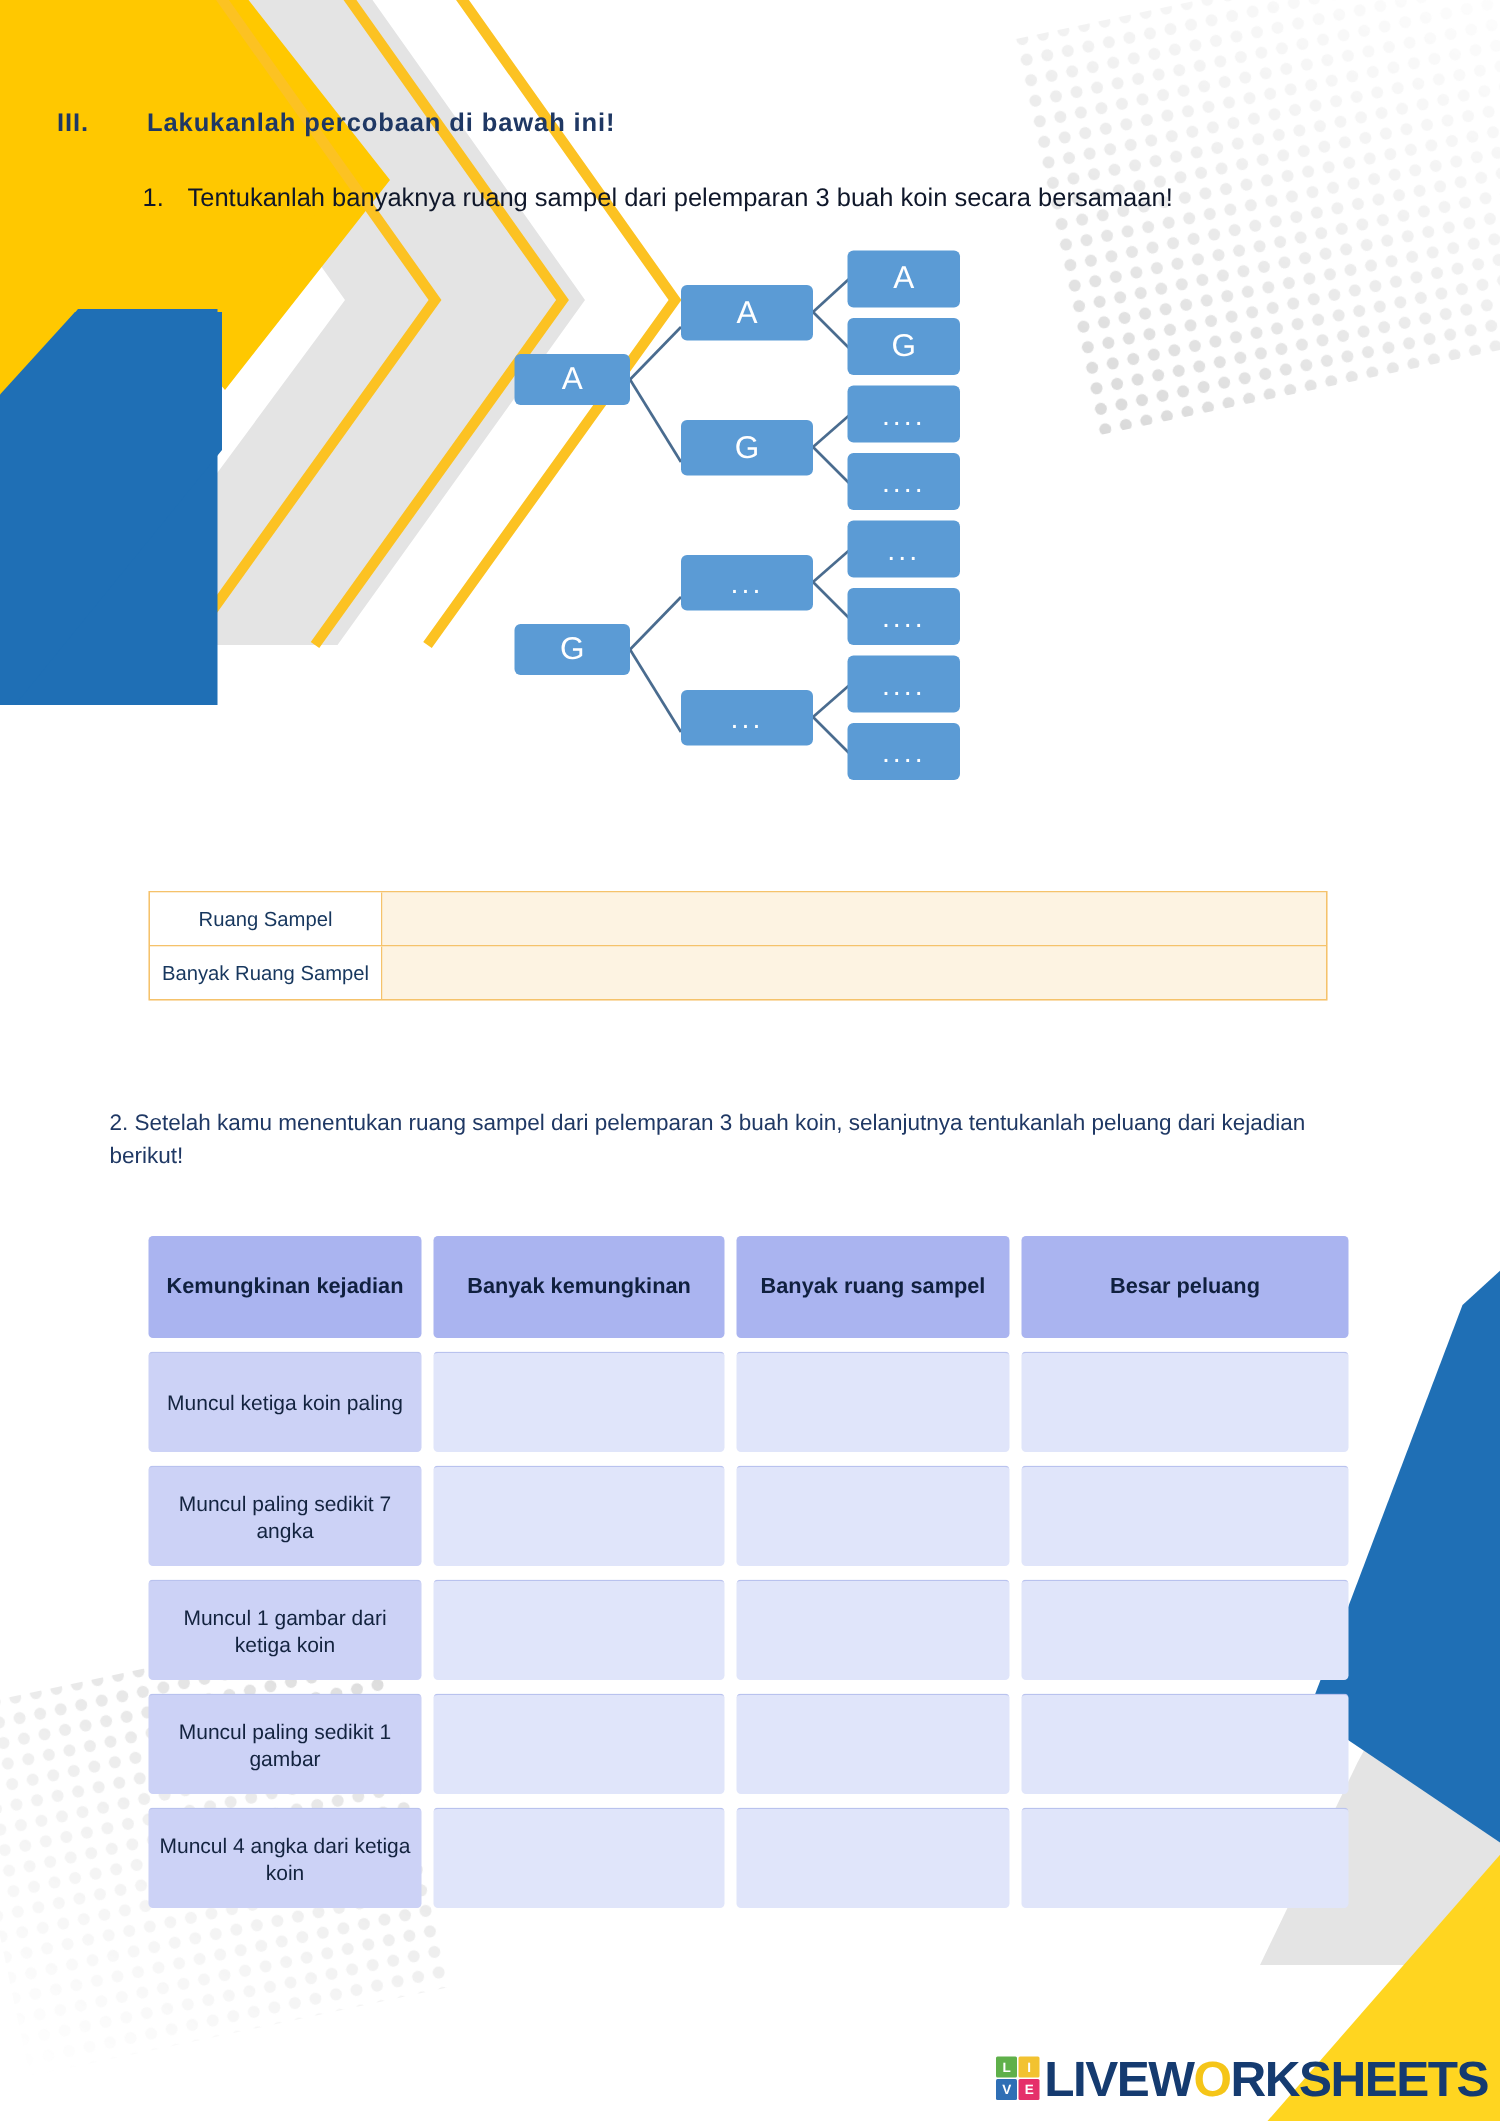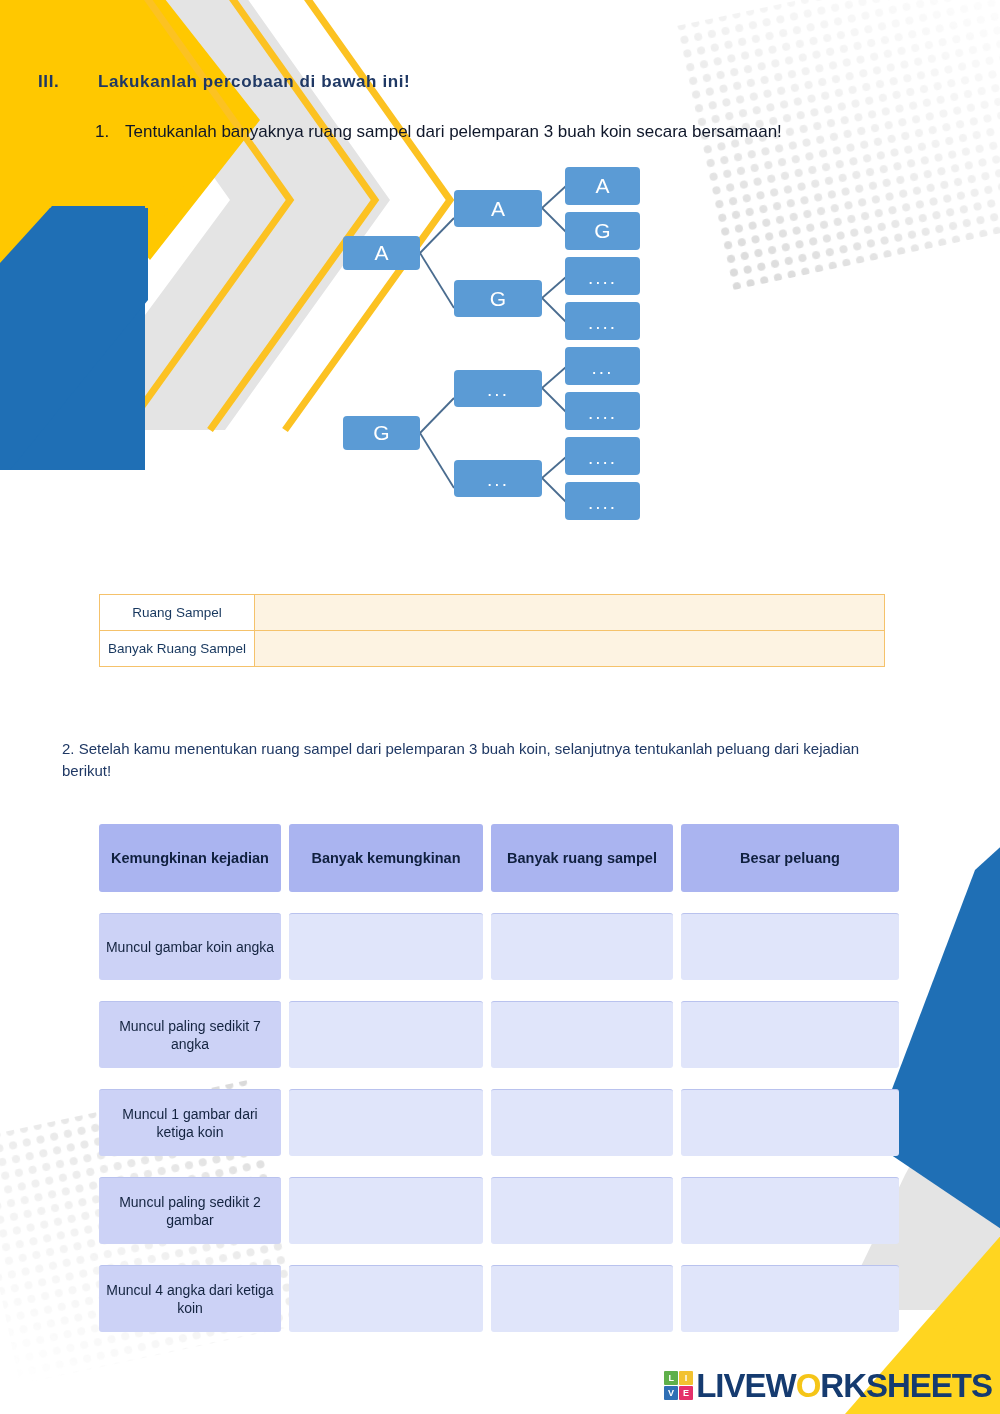--- a/index.html
+++ b/index.html
@@ -61,27 +61,27 @@
     display:flex;align-items:center;justify-content:center;
     font-size:13.5px;color:#17375e;
     box-sizing:border-box;
     border-right:1px solid #f5c26b;
     text-align:center;
   }
   .orange-value{flex:1;background:#fdf3e2;}
 
   
   .q2{
-    position:absolute;left:62px;top:738px;width:820px;
+    position:absolute;left:73px;top:738px;width:820px;
     font-size:15px;color:#1f3864;line-height:1.45;
   }
 
   
   .ptable{position:absolute;left:99px;top:824px;}
-  .prow{display:flex;gap:8px;margin-bottom:21px;}
+  .prow{display:flex;gap:8px;margin-bottom:9px;}
   .pcell{
     box-sizing:border-box;
     border-radius:3px;
     display:flex;align-items:center;justify-content:center;
     text-align:center;
     padding:4px 6px;
   }
   .pcell.c0{width:182px;}
   .pcell.c1{width:194px;}
   .pcell.c2{width:182px;}
@@ -257,42 +257,42 @@
     <div class="ptable">
 
       <div class="prow header">
         <div class="pcell c0">Kemungkinan kejadian</div>
         <div class="pcell c1">Banyak kemungkinan</div>
         <div class="pcell c2">Banyak ruang sampel</div>
         <div class="pcell c3">Besar peluang</div>
       </div>
 
       <div class="prow body">
-        <div class="pcell c0">Muncul gambar koin angka</div>
+        <div class="pcell c0">Muncul ketiga koin paling</div>
         <div class="pcell c1"></div>
         <div class="pcell c2"></div>
         <div class="pcell c3"></div>
       </div>
 
       <div class="prow body">
         <div class="pcell c0">Muncul paling sedikit 7 angka</div>
         <div class="pcell c1"></div>
         <div class="pcell c2"></div>
         <div class="pcell c3"></div>
       </div>
 
       <div class="prow body">
         <div class="pcell c0">Muncul 1 gambar dari ketiga koin</div>
         <div class="pcell c1"></div>
         <div class="pcell c2"></div>
         <div class="pcell c3"></div>
       </div>
 
       <div class="prow body">
-        <div class="pcell c0">Muncul paling sedikit 2 gambar</div>
+        <div class="pcell c0">Muncul paling sedikit 1 gambar</div>
         <div class="pcell c1"></div>
         <div class="pcell c2"></div>
         <div class="pcell c3"></div>
       </div>
 
       <div class="prow body">
         <div class="pcell c0">Muncul 4 angka dari ketiga koin</div>
         <div class="pcell c1"></div>
         <div class="pcell c2"></div>
         <div class="pcell c3"></div>

